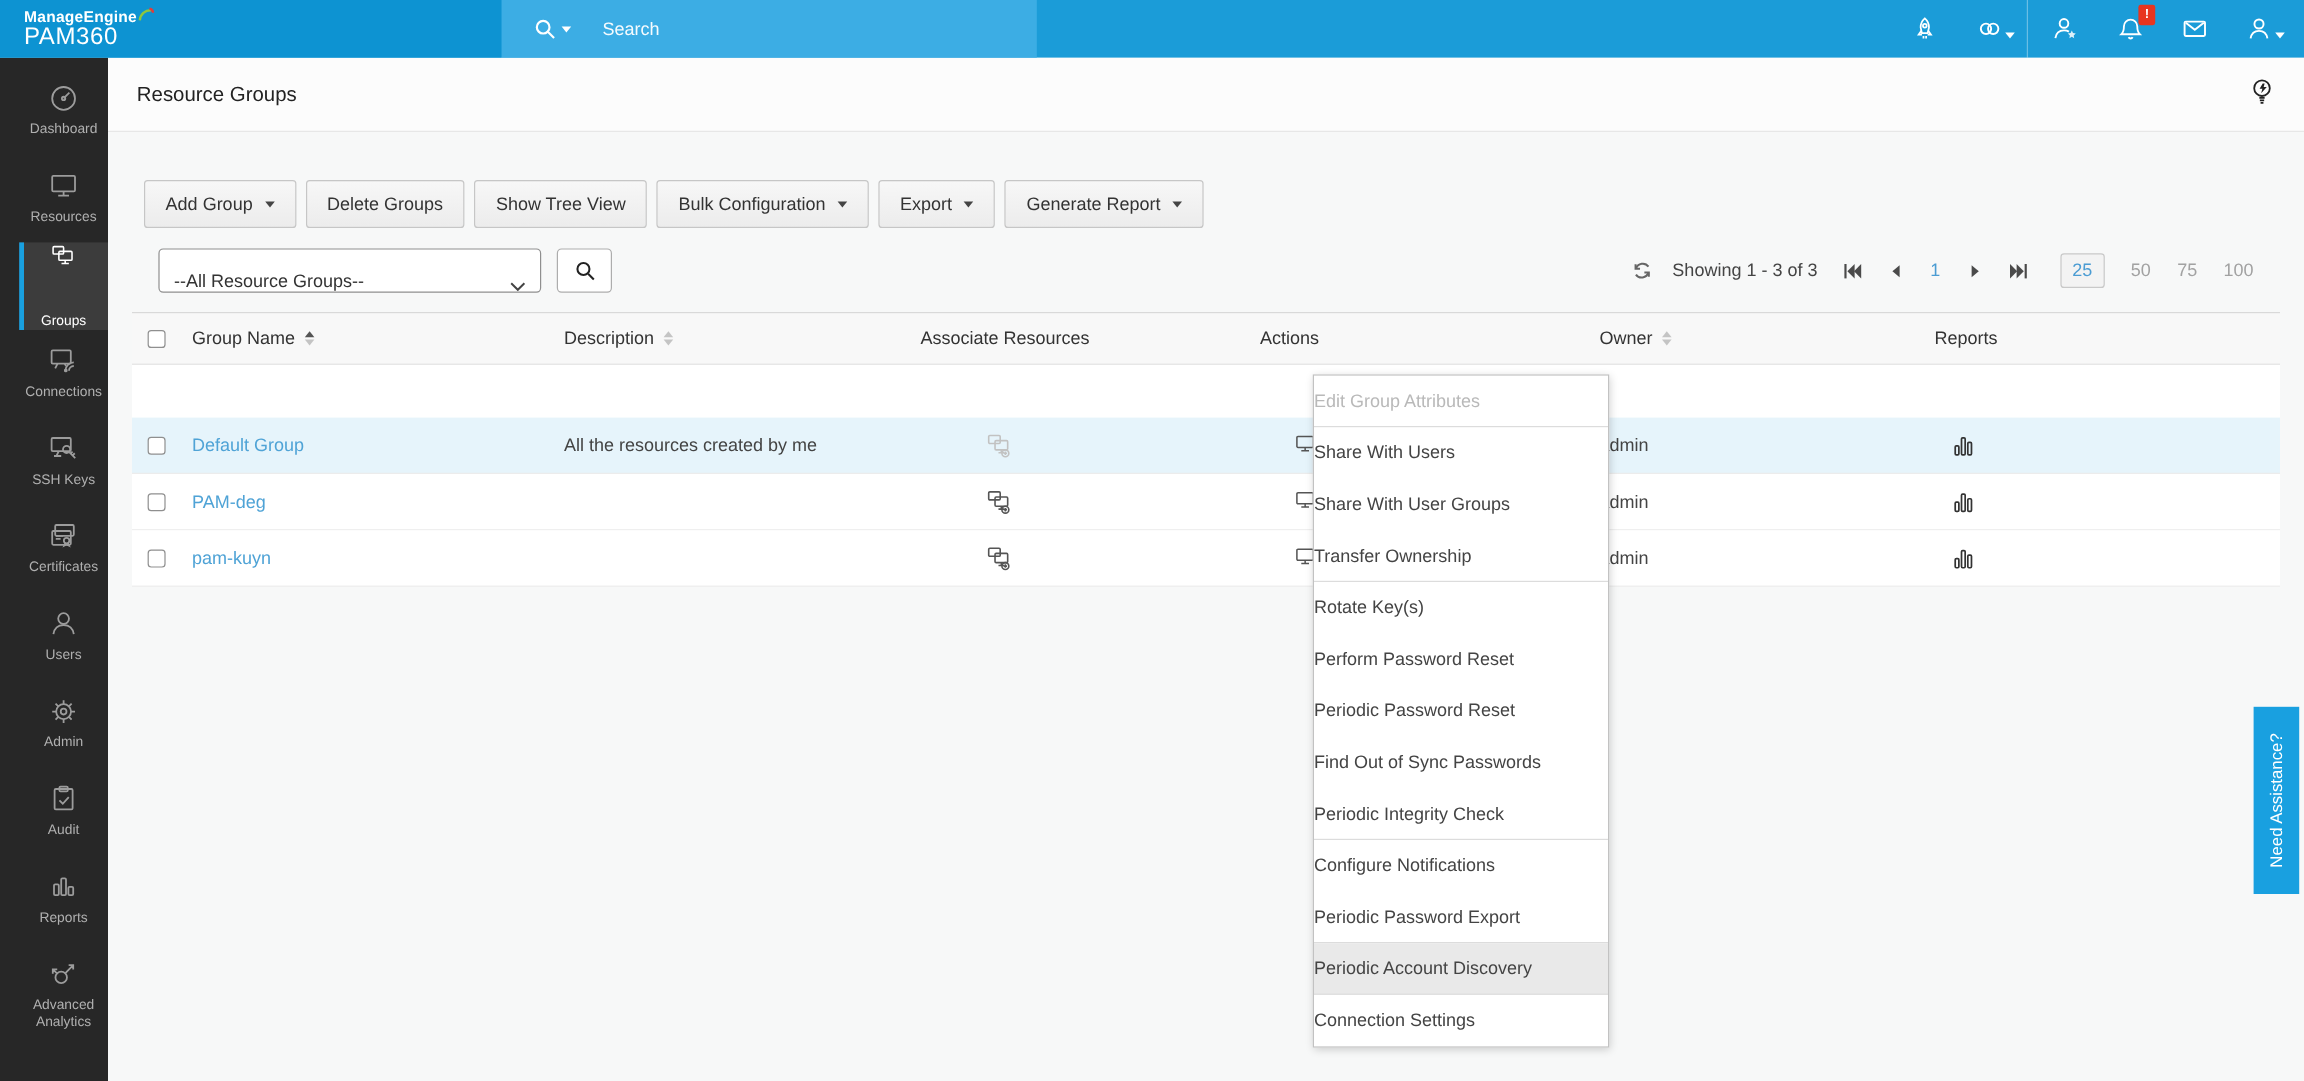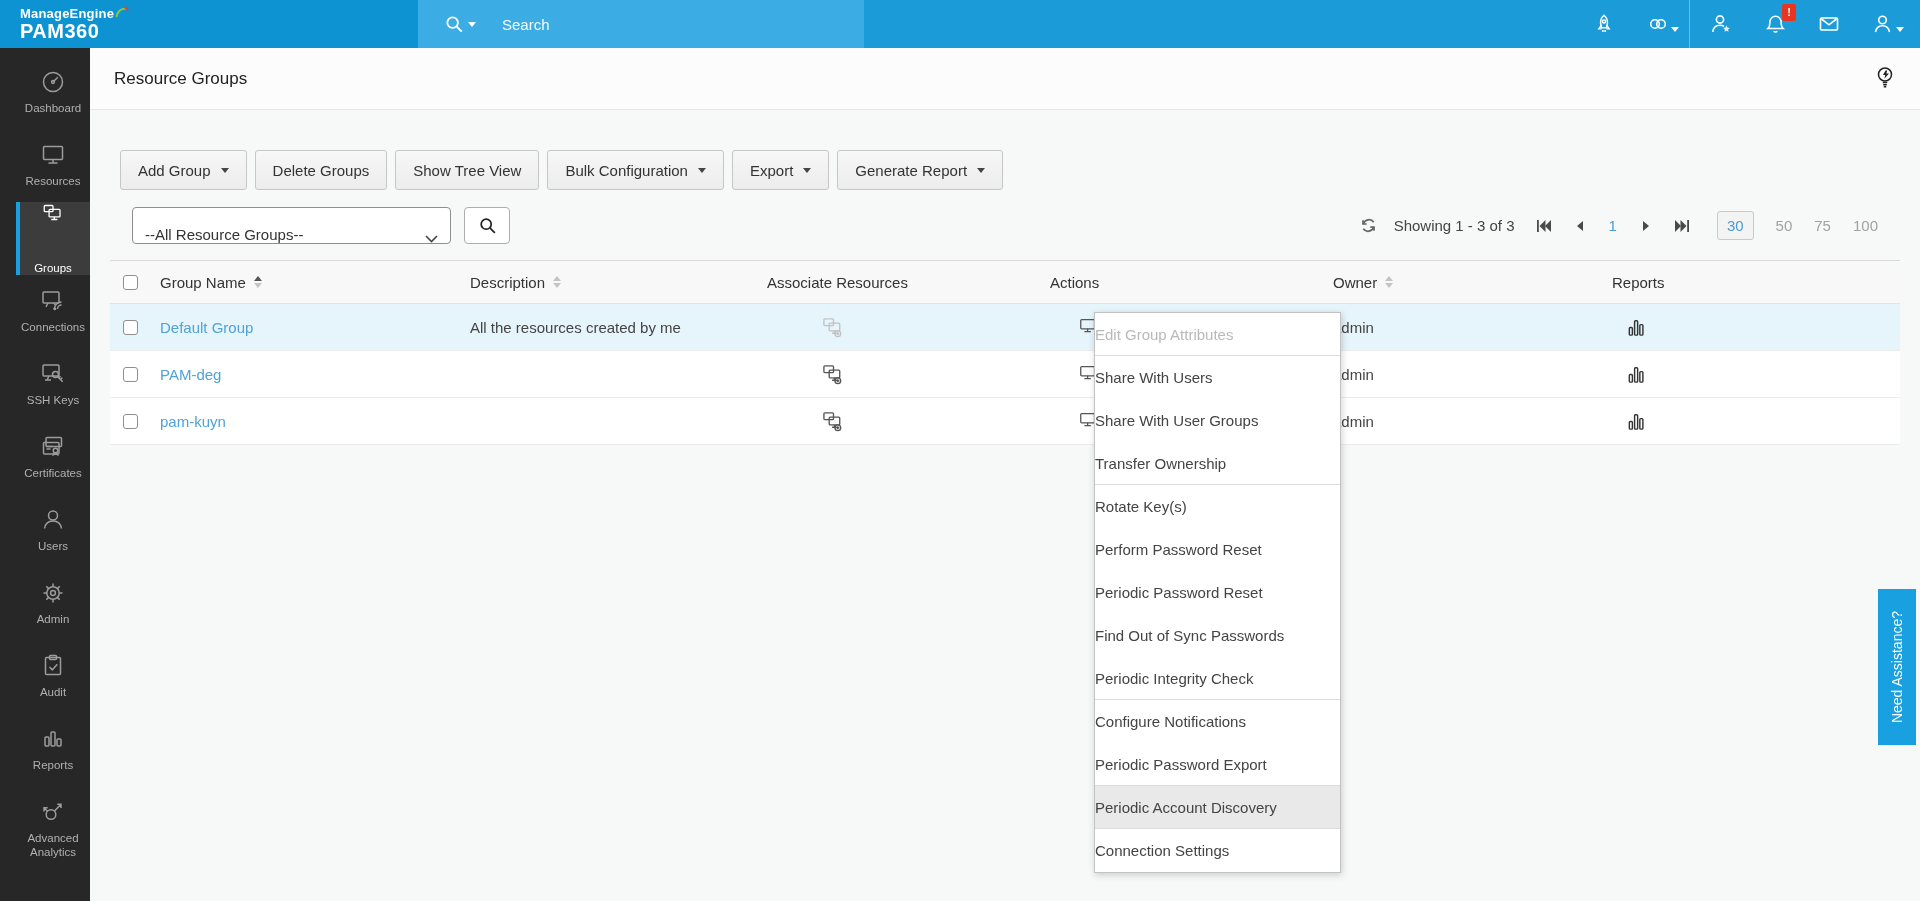--- a/index.html
+++ b/index.html
@@ -2,21 +2,21 @@
 <html><head>
 <meta charset="utf-8">
 <style>
   * { margin:0; padding:0; box-sizing:border-box; }
   html,body { width:1920px; height:901px; overflow:hidden; font-family:"Liberation Sans", sans-serif; background:#f7f8f8; }
 
   
   .topbar { position:absolute; top:0; left:0; width:1920px; height:48px; background:#1b9cd8; z-index:10; }
   .brand { position:absolute; left:0; top:0; width:418px; height:48px; background:#0d93d2; padding-left:20px; display:flex; flex-direction:column; justify-content:center; color:#fff; }
   .brand-l1 { font-size:13px; font-weight:700; letter-spacing:.2px; display:flex; align-items:flex-start; gap:1px; }
-  .brand-l2 { font-size:20px; font-weight:700; letter-spacing:.5px; margin-top:-1px; }
+  .brand-l2 { font-size:20px; font-weight:400; letter-spacing:.5px; margin-top:-1px; }
   .search-area { position:absolute; left:418px; top:0; width:446px; height:48px; background:#3cade4; display:flex; align-items:center; padding-left:26px; color:#fff; }
   .search-area .caret { width:0;height:0;border-left:4px solid transparent;border-right:4px solid transparent;border-top:5px solid #fff; margin-left:4px; }
   .search-label { margin-left:26px; font-size:15px; color:rgba(255,255,255,.95); }
   .topbar-icons { position:absolute; right:10px; top:0; height:48px; display:flex; align-items:center; }
   .tbi { width:54px; height:48px; display:flex; align-items:center; justify-content:center; position:relative; cursor:pointer; }
   .tbi svg { stroke:#fff; fill:none; stroke-width:1.6; }
   .tb-divider { width:1px; height:48px; background:rgba(255,255,255,.35); margin:0 4px; }
   .badge { position:absolute; top:4px; right:6px; background:#e8351f; color:#fff; font-size:11px; font-weight:700; line-height:1; padding:3px 5px; border-radius:2px; }
   .caret-w { width:0;height:0;border-left:4px solid transparent;border-right:4px solid transparent;border-top:5px solid #fff; position:absolute; right:6px; bottom:16px; }
 
@@ -49,21 +49,21 @@
   .pager .showing { margin-right:10px; color:#444; }
   .sizes { display:flex; align-items:center; margin-left:16px; gap:22px; color:#a2a2a2; }
   .sizes .sz { cursor:pointer; }
   .sizes .sz.sel { color:#4b9cd3; background:#f3f3f3; border:1px solid #c9c9c9; border-radius:3px; padding:5px 9px; }
 
   
   .rg-table { margin:16px 20px 0 20px; width:1790px; background:#fff; }
   .trow, .thead { display:grid; grid-template-columns:40px 320px 290px 280px 290px 280px 290px; align-items:center; }
   .thead { height:44px; background:#f8f8f8; border-top:1px solid #d9d9d9; border-bottom:1px solid #e3e3e3; font-size:15px; color:#333; }
   .trow { height:47px; border-bottom:1px solid #ececec; font-size:15px; color:#444; background:#fff; }
-  .trow.highlight { background:#e6f4fb; }
+  .trow.highlight { background:#e6f4fb;margin-top:44px; }
   .cell { display:flex; align-items:center; }
   .c-check { justify-content:center; }
   .c-name { padding-left:10px; }
   .c-assoc { padding-left:62px; }
   .c-actions { padding-left:38px; }
   .c-owner { padding-left:3px; }
   .c-reports { padding-left:16px; }
   .cb { width:15px; height:15px; border:1px solid #8f8f8f; border-radius:3px; background:#fff; display:inline-block; cursor:pointer; }
   .grp-link { color:#4fa3d6; cursor:pointer; }
   .sort { display:inline-flex; flex-direction:column; gap:2px; margin-left:8px; cursor:pointer; }
@@ -381,21 +381,21 @@
           </svg>
         </span>
       <span class="nav">
           <svg width="16" height="14" viewBox="0 0 16 14" fill="#4a4a4a">
             <polygon points="1,1 7,7 1,13"></polygon>
             <polygon points="6.5,1 12.5,7 6.5,13"></polygon>
             <rect x="13.2" y="1" width="1.8" height="12"></rect>
           </svg>
         </span>
       <span class="sizes">
-        <span class="sz sel">30</span>
+        <span class="sz sel">25</span>
         <span class="sz">50</span>
         <span class="sz">75</span>
         <span class="sz">100</span>
       </span>
     </div>
   </div>
 
   <div class="rg-table">
     <div class="thead">
       <div class="cell c-check">

